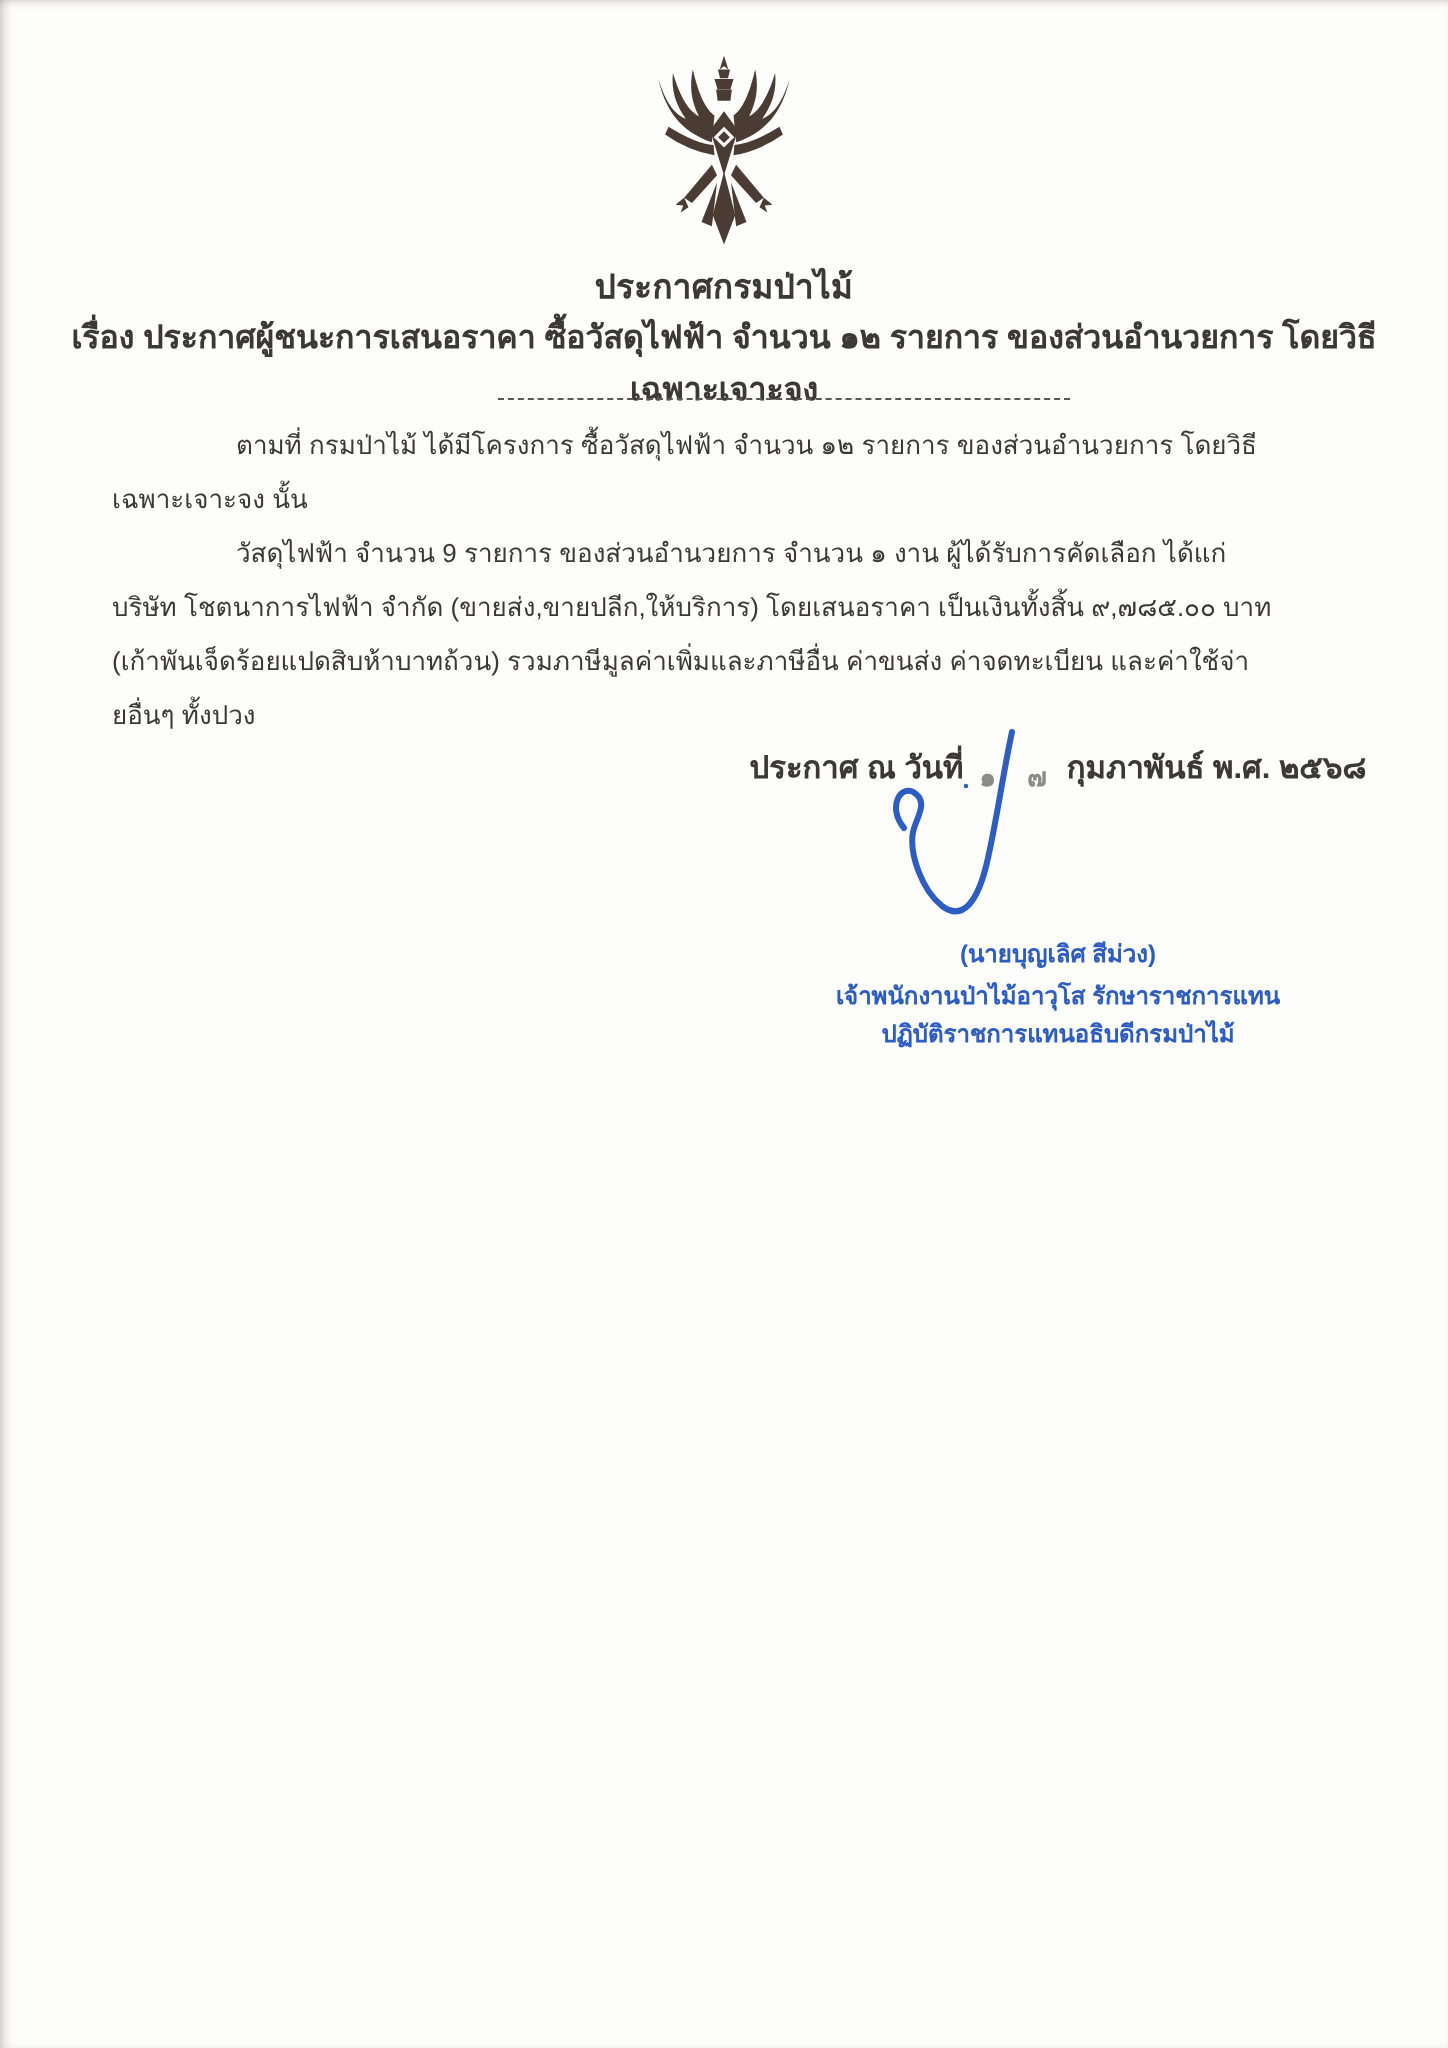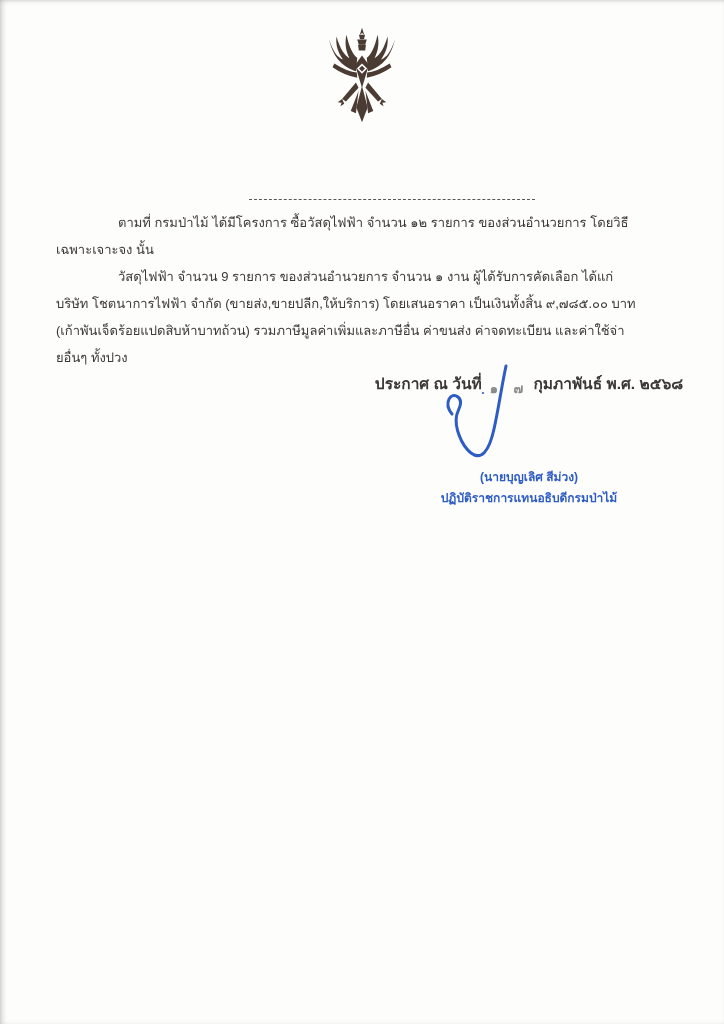--- a/index.html
+++ b/index.html
@@ -98,37 +98,42 @@
       <path d="M57 64 L73 83 L68.5 86 L54 70 Z"></path>
       <path d="M27 83 l-5 4 4.5 .5 -1.5 4 4.5 -3 Z"></path>
       <path d="M73 83 l5 4 -4.5 .5 1.5 4 -4.5 -3 Z"></path>
 
       <path d="M50 68 L56.5 93 L50 110 L43.5 93 Z"></path>
       <path d="M46 74 L37 97 L43 99.5 Z"></path>
       <path d="M54 74 L63 97 L57 99.5 Z"></path>
     </g>
   </svg>
 
+  <div class="title-block">
+    <div class="agency-title">ประกาศกรมป่าไม้</div>
+    <div class="subject-line">เรื่อง ประกาศผู้ชนะการเสนอราคา ซื้อวัสดุไฟฟ้า จำนวน ๑๒ รายการ ของส่วนอำนวยการ โดยวิธีเฉพาะเจาะจง</div>
+  </div>
 
   <div class="separator"></div>
 
   <div class="body-text">
     <p class="para">ตามที่ กรมป่าไม้ ได้มีโครงการ ซื้อวัสดุไฟฟ้า จำนวน ๑๒ รายการ ของส่วนอำนวยการ โดยวิธีเฉพาะเจาะจง  นั้น</p>
     <p class="para">วัสดุไฟฟ้า จำนวน 9 รายการ ของส่วนอำนวยการ จำนวน ๑ งาน ผู้ได้รับการคัดเลือก ได้แก่ บริษัท โชตนาการไฟฟ้า จำกัด (ขายส่ง,ขายปลีก,ให้บริการ) โดยเสนอราคา เป็นเงินทั้งสิ้น ๙,๗๘๕.๐๐ บาท (เก้าพันเจ็ดร้อยแปดสิบห้าบาทถ้วน) รวมภาษีมูลค่าเพิ่มและภาษีอื่น ค่าขนส่ง ค่าจดทะเบียน และค่าใช้จ่ายอื่นๆ ทั้งปวง</p>
   </div>
 
   <div class="sign-col">
     <div class="date-line">
       <span>ประกาศ ณ วันที่</span><span class="date-day">๑ ๗</span><span>กุมภาพันธ์ พ.ศ. ๒๕๖๘</span>
     </div>
 
     <svg class="signature-svg" viewBox="0 0 96 104" aria-hidden="true">
       <path d="M22 50 C13 39 21 27 28 33 C34 38 28 45 26.5 52 C24.5 63 31 81 41 89 C51 96.5 59 88 64 65 C68.5 45 71.5 23 76 2" fill="none" stroke="#2e5cc5" stroke-width="3" stroke-linecap="round"></path>
       <circle cx="53" cy="29" r="1.1" fill="#2e5cc5"></circle>
     </svg>
 
     <div class="sign-block">
       <div class="signer-name">(นายบุญเลิศ สีม่วง)</div>
+      <div>เจ้าพนักงานป่าไม้อาวุโส รักษาราชการแทน</div>
       <div>ปฏิบัติราชการแทนอธิบดีกรมป่าไม้</div>
     </div>
   </div>
 
 </div>
 
 </body></html>

